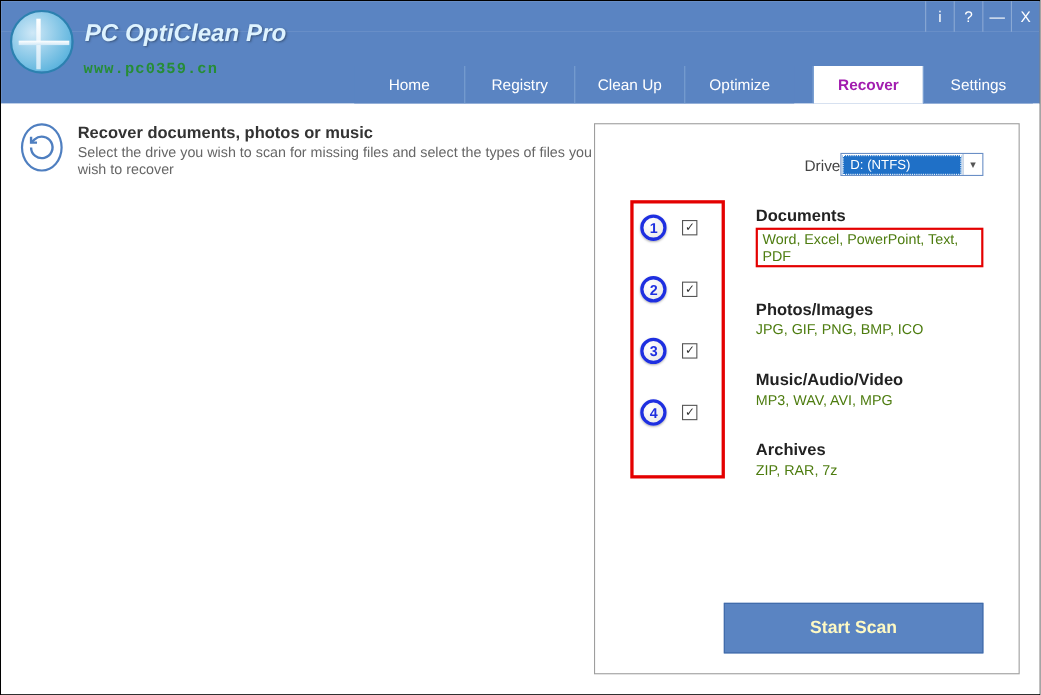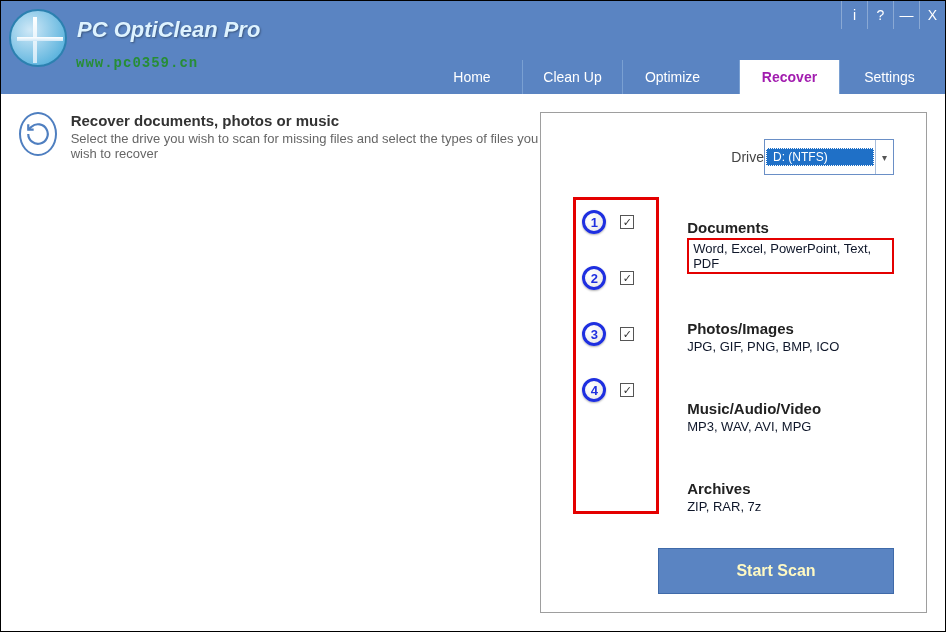--- a/index.html
+++ b/index.html
@@ -131,21 +131,21 @@
     display:flex;flex-direction:column;
     position:relative;
   }
   .drive-row{
     display:flex; align-items:center; gap:0;
     margin-left: 158px;
     margin-bottom: 22px;
   }
   .drive-label{ font-size:14px; color:#444;}
   .drive-select{
-    width:130px; height:36px;
+    width:130px; height:21px;
     border:1px solid #6a8fc6;
     display:flex; align-items:center;
     background:#fff;
     cursor:pointer;
   }
   .drive-select-value{
     flex:1;
     background:#1f70c7;
     color:#fff;
     font-size:12px;
@@ -186,22 +186,22 @@
   .chk{
     width:14px;height:14px;border:1px solid #555;
     display:flex;align-items:center;justify-content:center;
     font-size:11px;color:#333;background:#fff;cursor:pointer;
     line-height:1;
   }
   .desc-col{
     display:flex;flex-direction:column;gap:30px;
     padding-top:6px;
   }
-  .type-title{ font-weight:700; font-size:15px; color:#222;margin-top:16px;}
-  .type-sub{ font-size:13px; color:#0f172a; margin-top:2px;}
+  .type-title{ font-weight:700; font-size:15px; color:#222;}
+  .type-sub{ font-size:13px; color:#4d7c0f; margin-top:2px;}
   .red-outline{
     border:2px solid #e40000;
     padding:1px 4px;
     display:inline-block;
   }
   .start-btn{
     margin-left:auto; margin-top:auto;
     width:236px;height:46px;
     background:#5a84c2;
     color:#fef9c3;
@@ -225,20 +225,21 @@
 
   <div class="header">
     <div class="logo-wrap">
       <div class="logo-circle"></div>
       <div class="app-title">PC OptiClean Pro</div>
     </div>
     <div class="watermark">www.pc0359.cn</div>
 
     <div class="tabs">
       <div class="tab">Home</div>
+      <div class="tab">Registry</div>
       <div class="tab">Clean Up</div>
       <div class="tab">Optimize</div>
       <div class="tab active">Recover</div>
       <div class="tab">Settings</div>
     </div>
   </div>
 
   <div class="content">
     <div class="intro">
       <div class="intro-icon">

